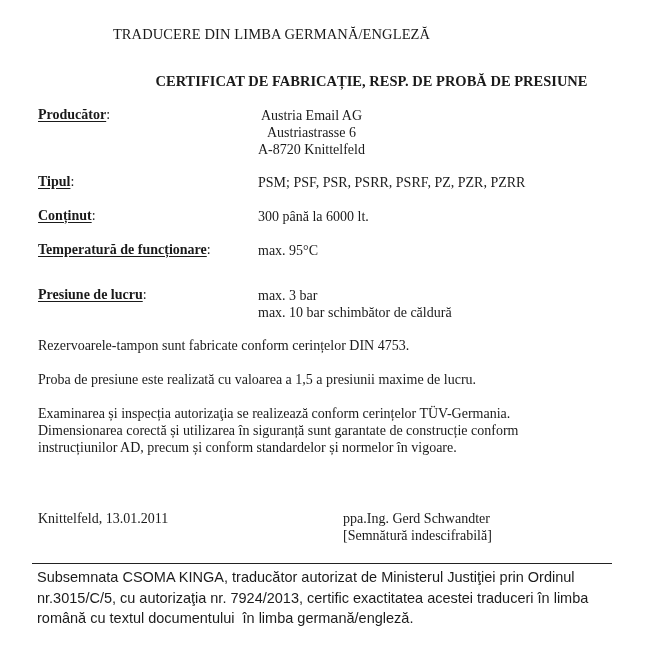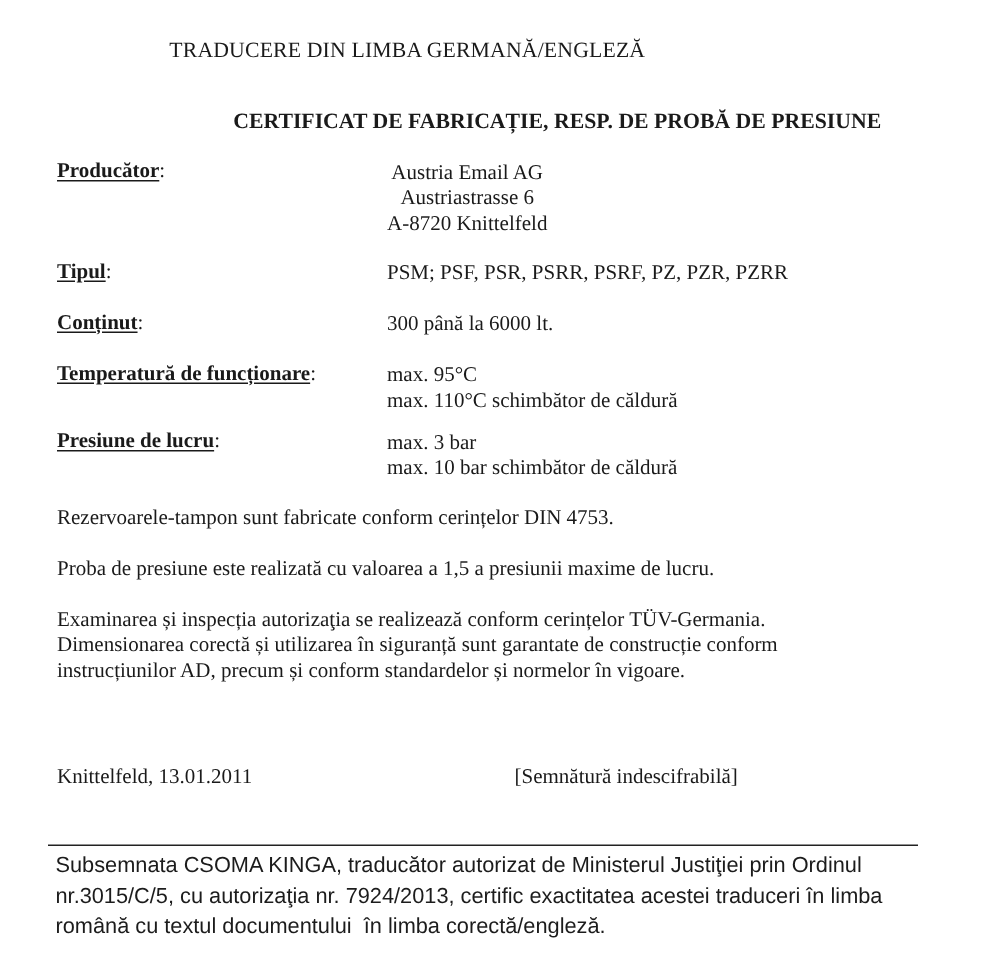--- a/index.html
+++ b/index.html
@@ -37,21 +37,20 @@
 </div>
 
 <div class="abs serif label" style="top:208px;"><u>Conținut</u><span class="colon">:</span></div>
 <div class="abs serif value" style="top:208px;">
   <span class="line">300 până la 6000 lt.</span>
 </div>
 
 <div class="abs serif label" style="top:242px;"><u>Temperatură de funcționare</u><span class="colon">:</span></div>
 <div class="abs serif value" style="top:242px;">
   <span class="line">max. 95°C</span>
-  <span class="line">max. 110°C schimbător de căldură</span>
 </div>
 
 <div class="abs serif label" style="top:287px;"><u>Presiune de lucru</u><span class="colon">:</span></div>
 <div class="abs serif value" style="top:287px;">
   <span class="line">max. 3 bar</span>
   <span class="line">max. 10 bar schimbător de căldură</span>
 </div>
 
 <div class="abs serif para" style="top:337px;">
   <span class="line">Rezervoarele-tampon sunt fabricate conform cerințelor DIN 4753.</span>
@@ -61,22 +60,23 @@
 </div>
 <div class="abs serif para" style="top:405px;">
   <span class="line">Examinarea și inspecția autorizaţia se realizează conform cerințelor TÜV-Germania.</span>
   <span class="line">Dimensionarea corectă și utilizarea în siguranță sunt garantate de construcție conform</span>
   <span class="line">instrucțiunilor AD, precum și conform standardelor și normelor în vigoare.</span>
 </div>
 
 <div class="abs serif para" style="top:510px;">Knittelfeld, 13.01.2011</div>
 
 <div class="abs serif para" style="top:510px; left:343px;">
+  <span class="line">ppa.Ing. Gerd Schwandter</span>
   <span class="line">[Semnătură indescifrabilă]</span>
 </div>
 
 <div class="rule"></div>
 
 <div class="abs sans footer">
   <span class="line">Subsemnata CSOMA KINGA, traducător autorizat de Ministerul Justiţiei prin Ordinul</span>
   <span class="line">nr.3015/C/5, cu autorizaţia nr. 7924/2013, certific exactitatea acestei traduceri în limba</span>
-  <span class="line" style="white-space:pre;">română cu textul documentului  în limba corectă/engleză.</span>
+  <span class="line" style="white-space:pre;">română cu textul documentului  în limba germană/engleză.</span>
 </div>
 
 </body></html>

